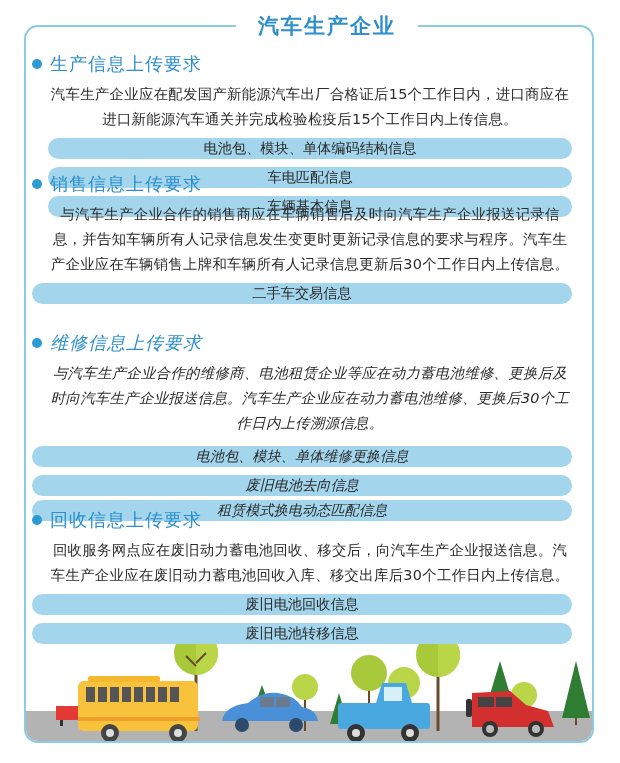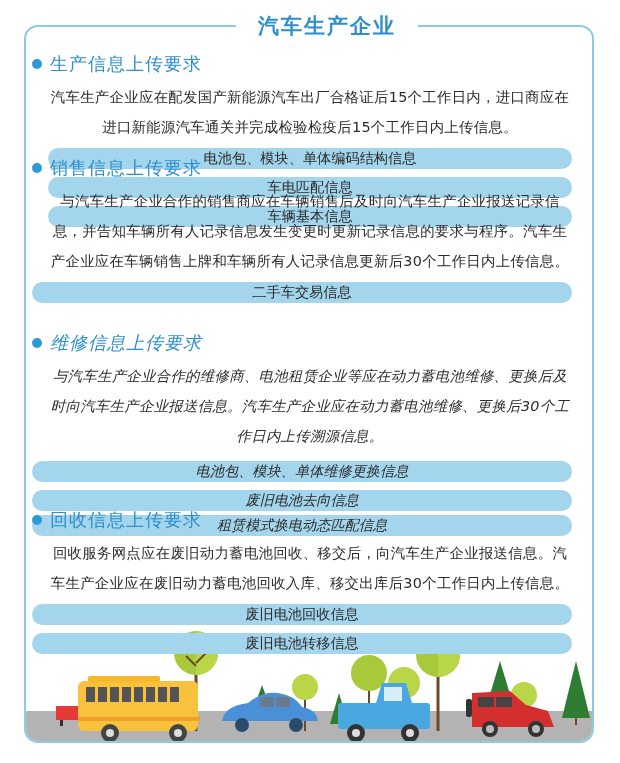--- a/index.html
+++ b/index.html
@@ -18,21 +18,21 @@
   }
   .section { position:absolute; left:32px; width:540px;text-align:center; }
   .sec-head {
     display:flex; align-items:center; height:24px;
     font-size:18px; color:#2d8fcb; letter-spacing:1px;
   }
   .bullet {
     width:10px; height:10px; border-radius:50%; background:#2d9ad6; margin-right:8px; flex:none;
   }
   .body-text {
-    margin-left:18px; margin-top:6px; font-size:14.4px; line-height:30px; color:#2b2b2b;
+    margin-left:18px; margin-top:6px; font-size:14.4px; line-height:25px; color:#2b2b2b;
     letter-spacing:0.3px; width:520px;
   }
   .pills { display:flex; flex-wrap:wrap; gap:8px; margin-top:6px;flex-direction:column; }
   .pills.center { justify-content:center; }
   .pill {
     background:#a3d5ec; color:#2a2a2a; border-radius:11px;
     font-size:14.2px; line-height:21px; height:21px; padding:0 10px; white-space:nowrap;
   }
   .scene { position:absolute; left:0; bottom:0; width:566px; height:120px; }
   .road { position:absolute; left:0; bottom:0; width:100%; height:30px; background:#b3b3b3; }
@@ -144,21 +144,21 @@
     <span>生产信息上传要求</span>
   </div>
   <div class="body-text">汽车生产企业应在配发国产新能源汽车出厂合格证后15个工作日内，进口商应在进口新能源汽车通关并完成检验检疫后15个工作日内上传信息。</div>
   <div class="pills" style="margin-left:16px;">
     <span class="pill">电池包、模块、单体编码结构信息</span>
     <span class="pill">车电匹配信息</span>
     <span class="pill">车辆基本信息</span>
   </div>
 </div>
 
-<div class="section" style="top:156px;">
+<div class="section" style="top:172px;">
   <div class="sec-head">
     <span class="bullet"></span>
     <span>销售信息上传要求</span>
   </div>
   <div class="body-text">与汽车生产企业合作的销售商应在车辆销售后及时向汽车生产企业报送记录信息，并告知车辆所有人记录信息发生变更时更新记录信息的要求与程序。汽车生产企业应在车辆销售上牌和车辆所有人记录信息更新后30个工作日内上传信息。</div>
   <div class="pills center">
     <span class="pill">二手车交易信息</span>
   </div>
 </div>
 

